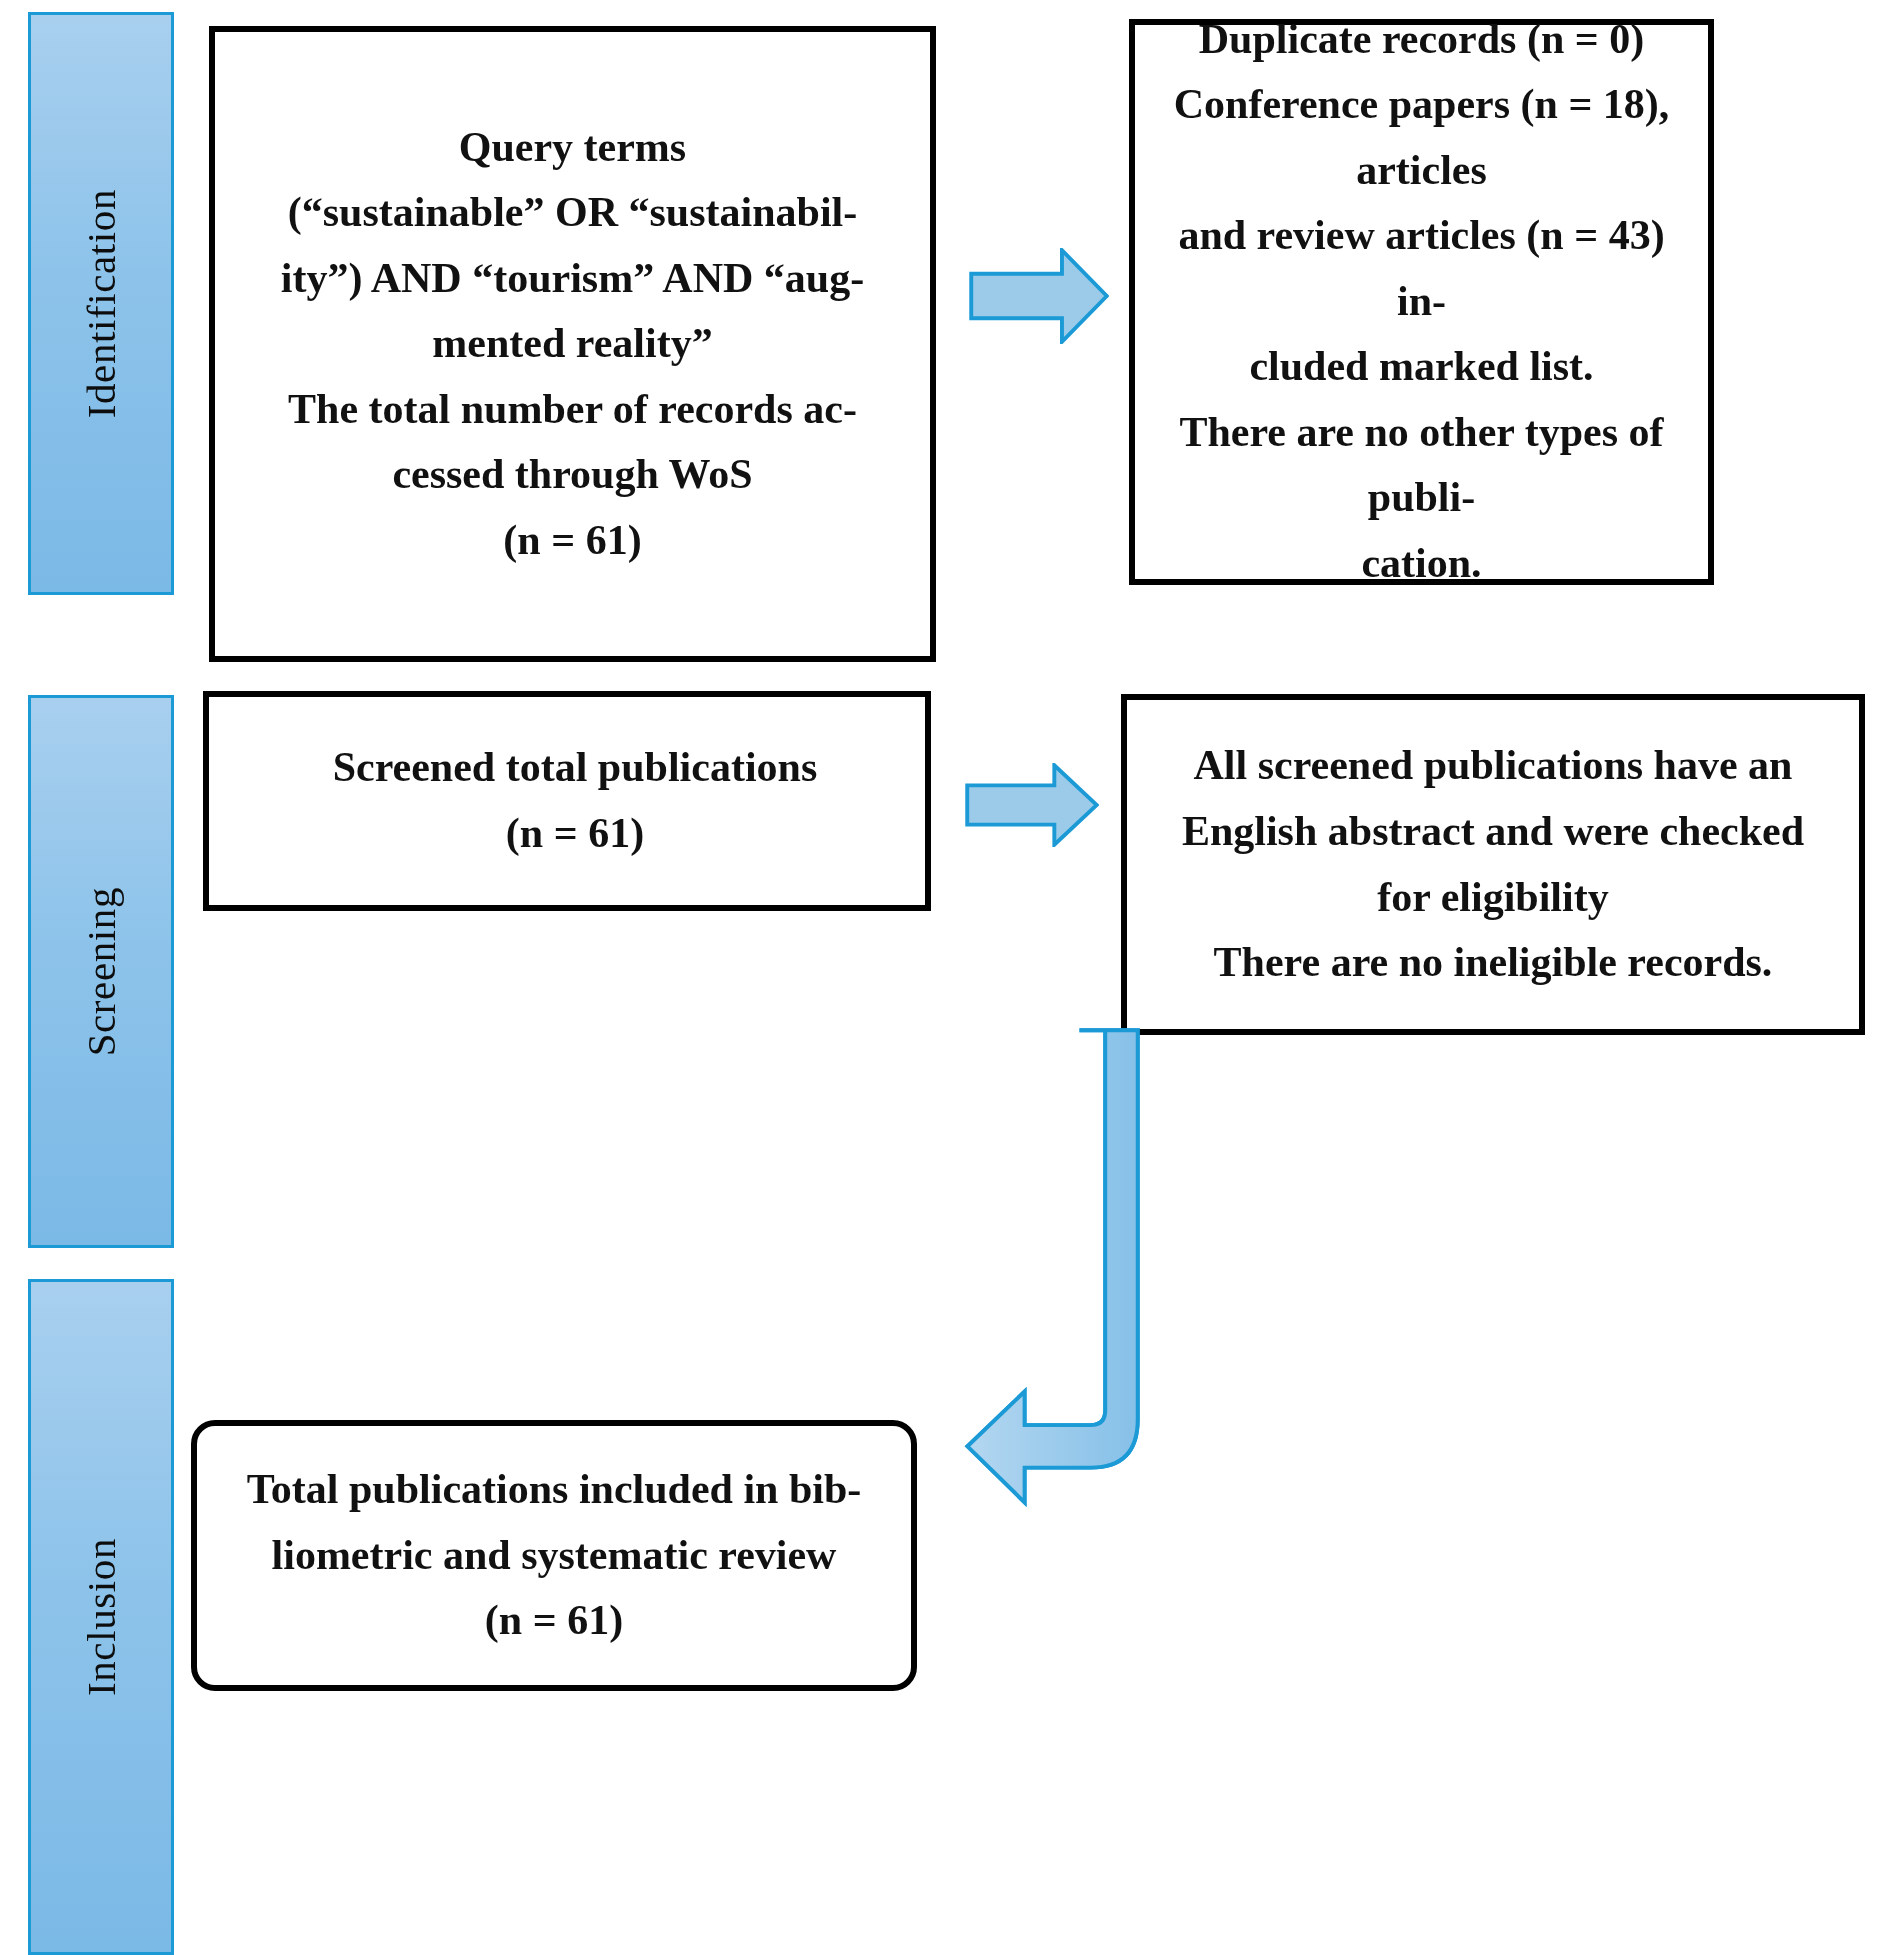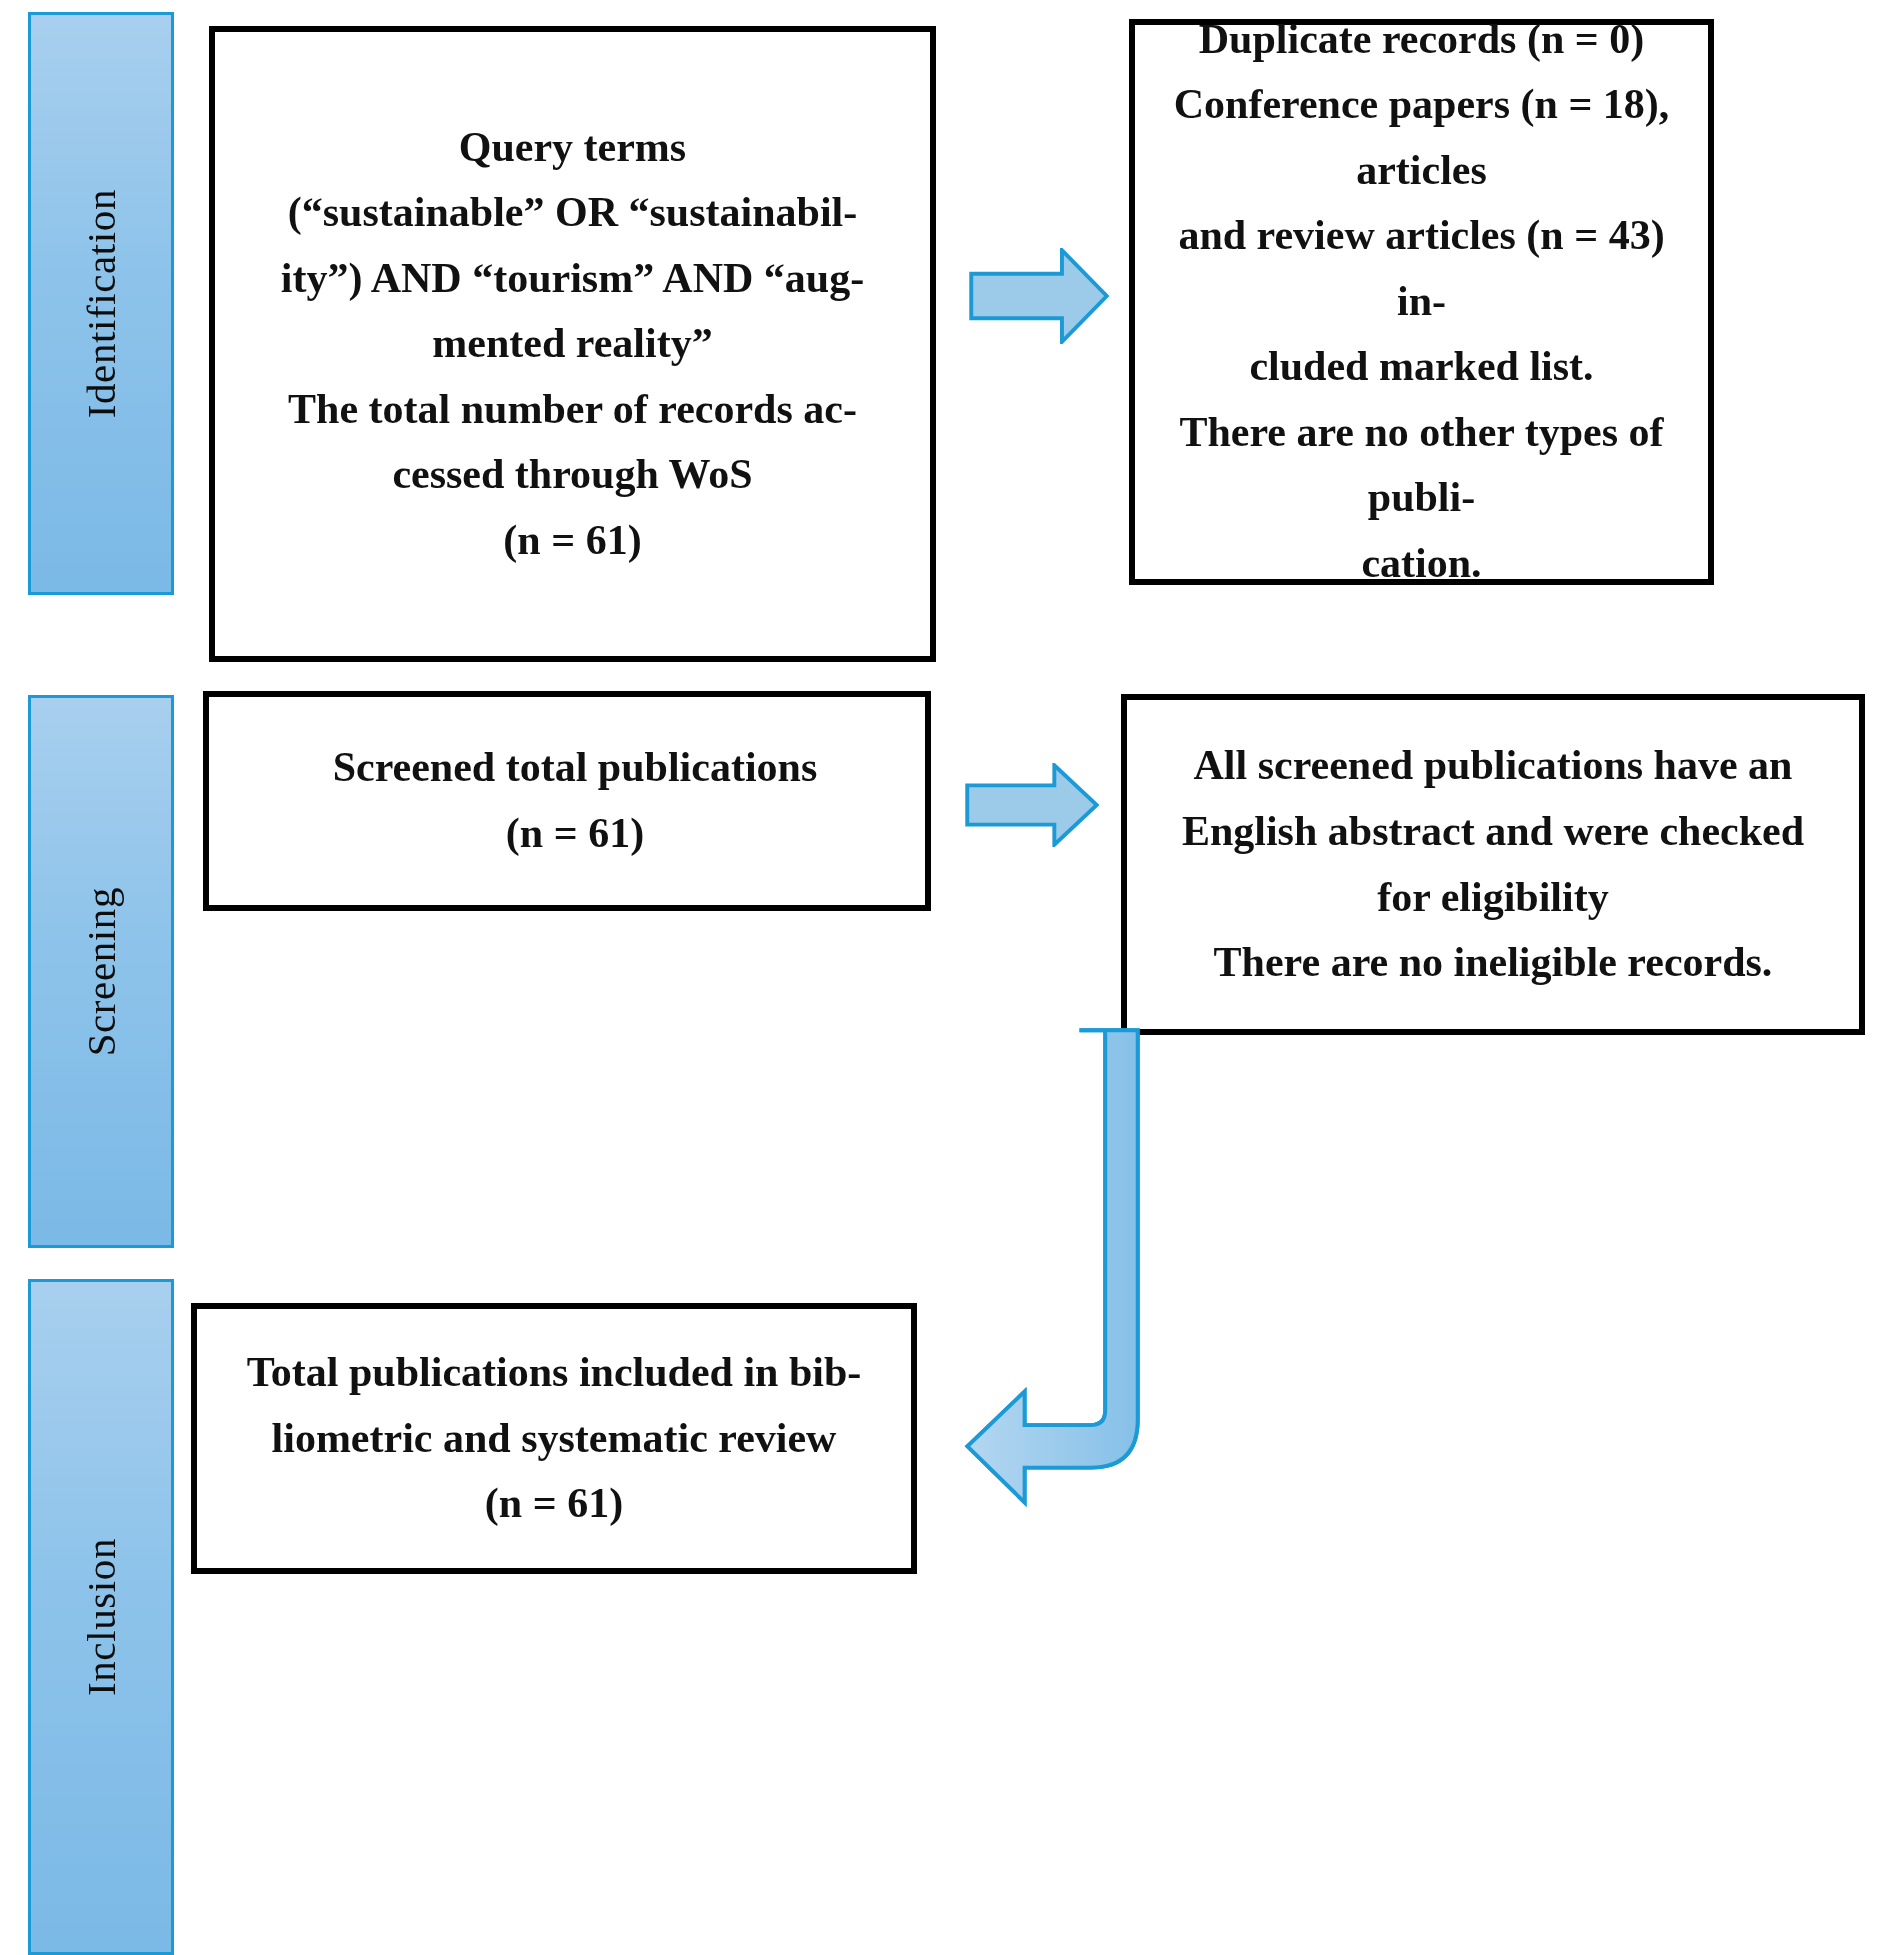--- a/index.html
+++ b/index.html
@@ -158,20 +158,20 @@
                L 110,848
                L 8,748
                L 110,650
                L 110,710
                L 228,710
                Q 254,710 254,684
                L 254,4 Z" fill="url(#elbowGrad)" stroke="#1b9ad6" stroke-width="7" stroke-linejoin="miter"></path>
     </svg>
   </div>
 
-  <div class="flow-box" style="left:191px; top:1303px; width:726px; height:271px;">
+  <div class="flow-box" style="left:191px; top:1420px; width:726px; height:271px;border-radius:24px;">
     <div class="box-text">Total publications included in bib-
 liometric and systematic review
 (n = 61)</div>
   </div>
 
 </div>
 
 
 </body></html>

